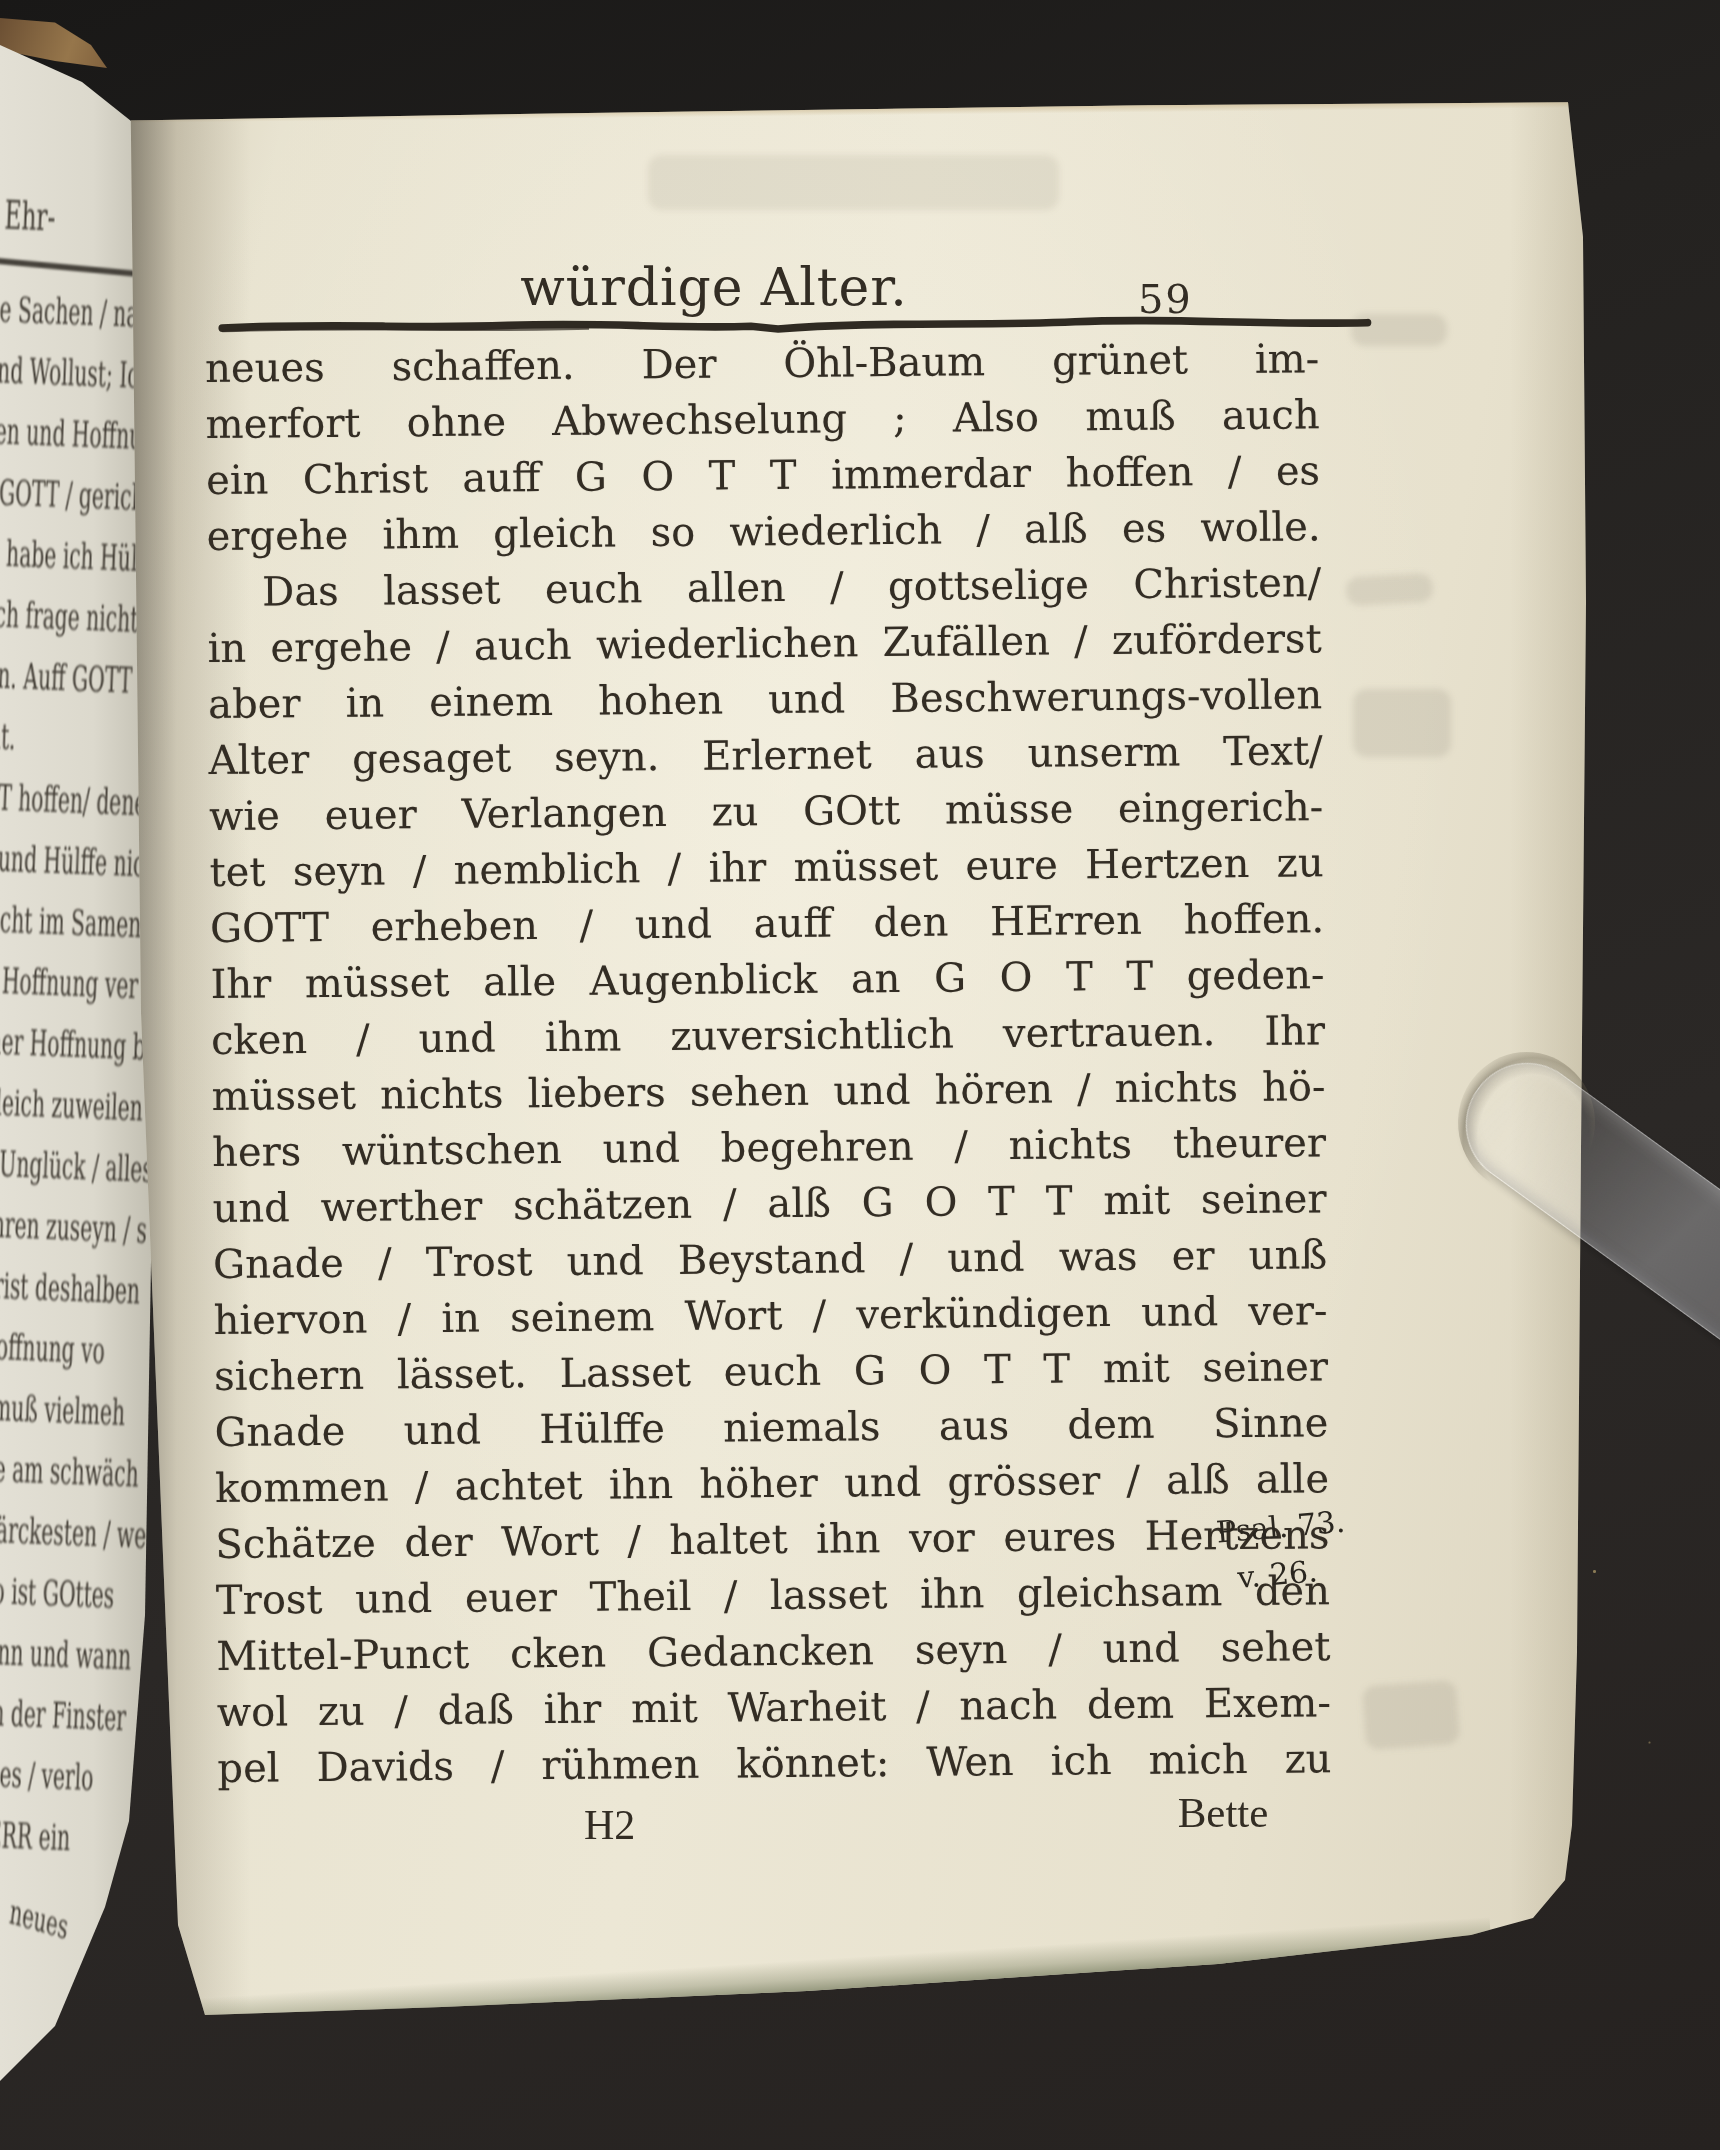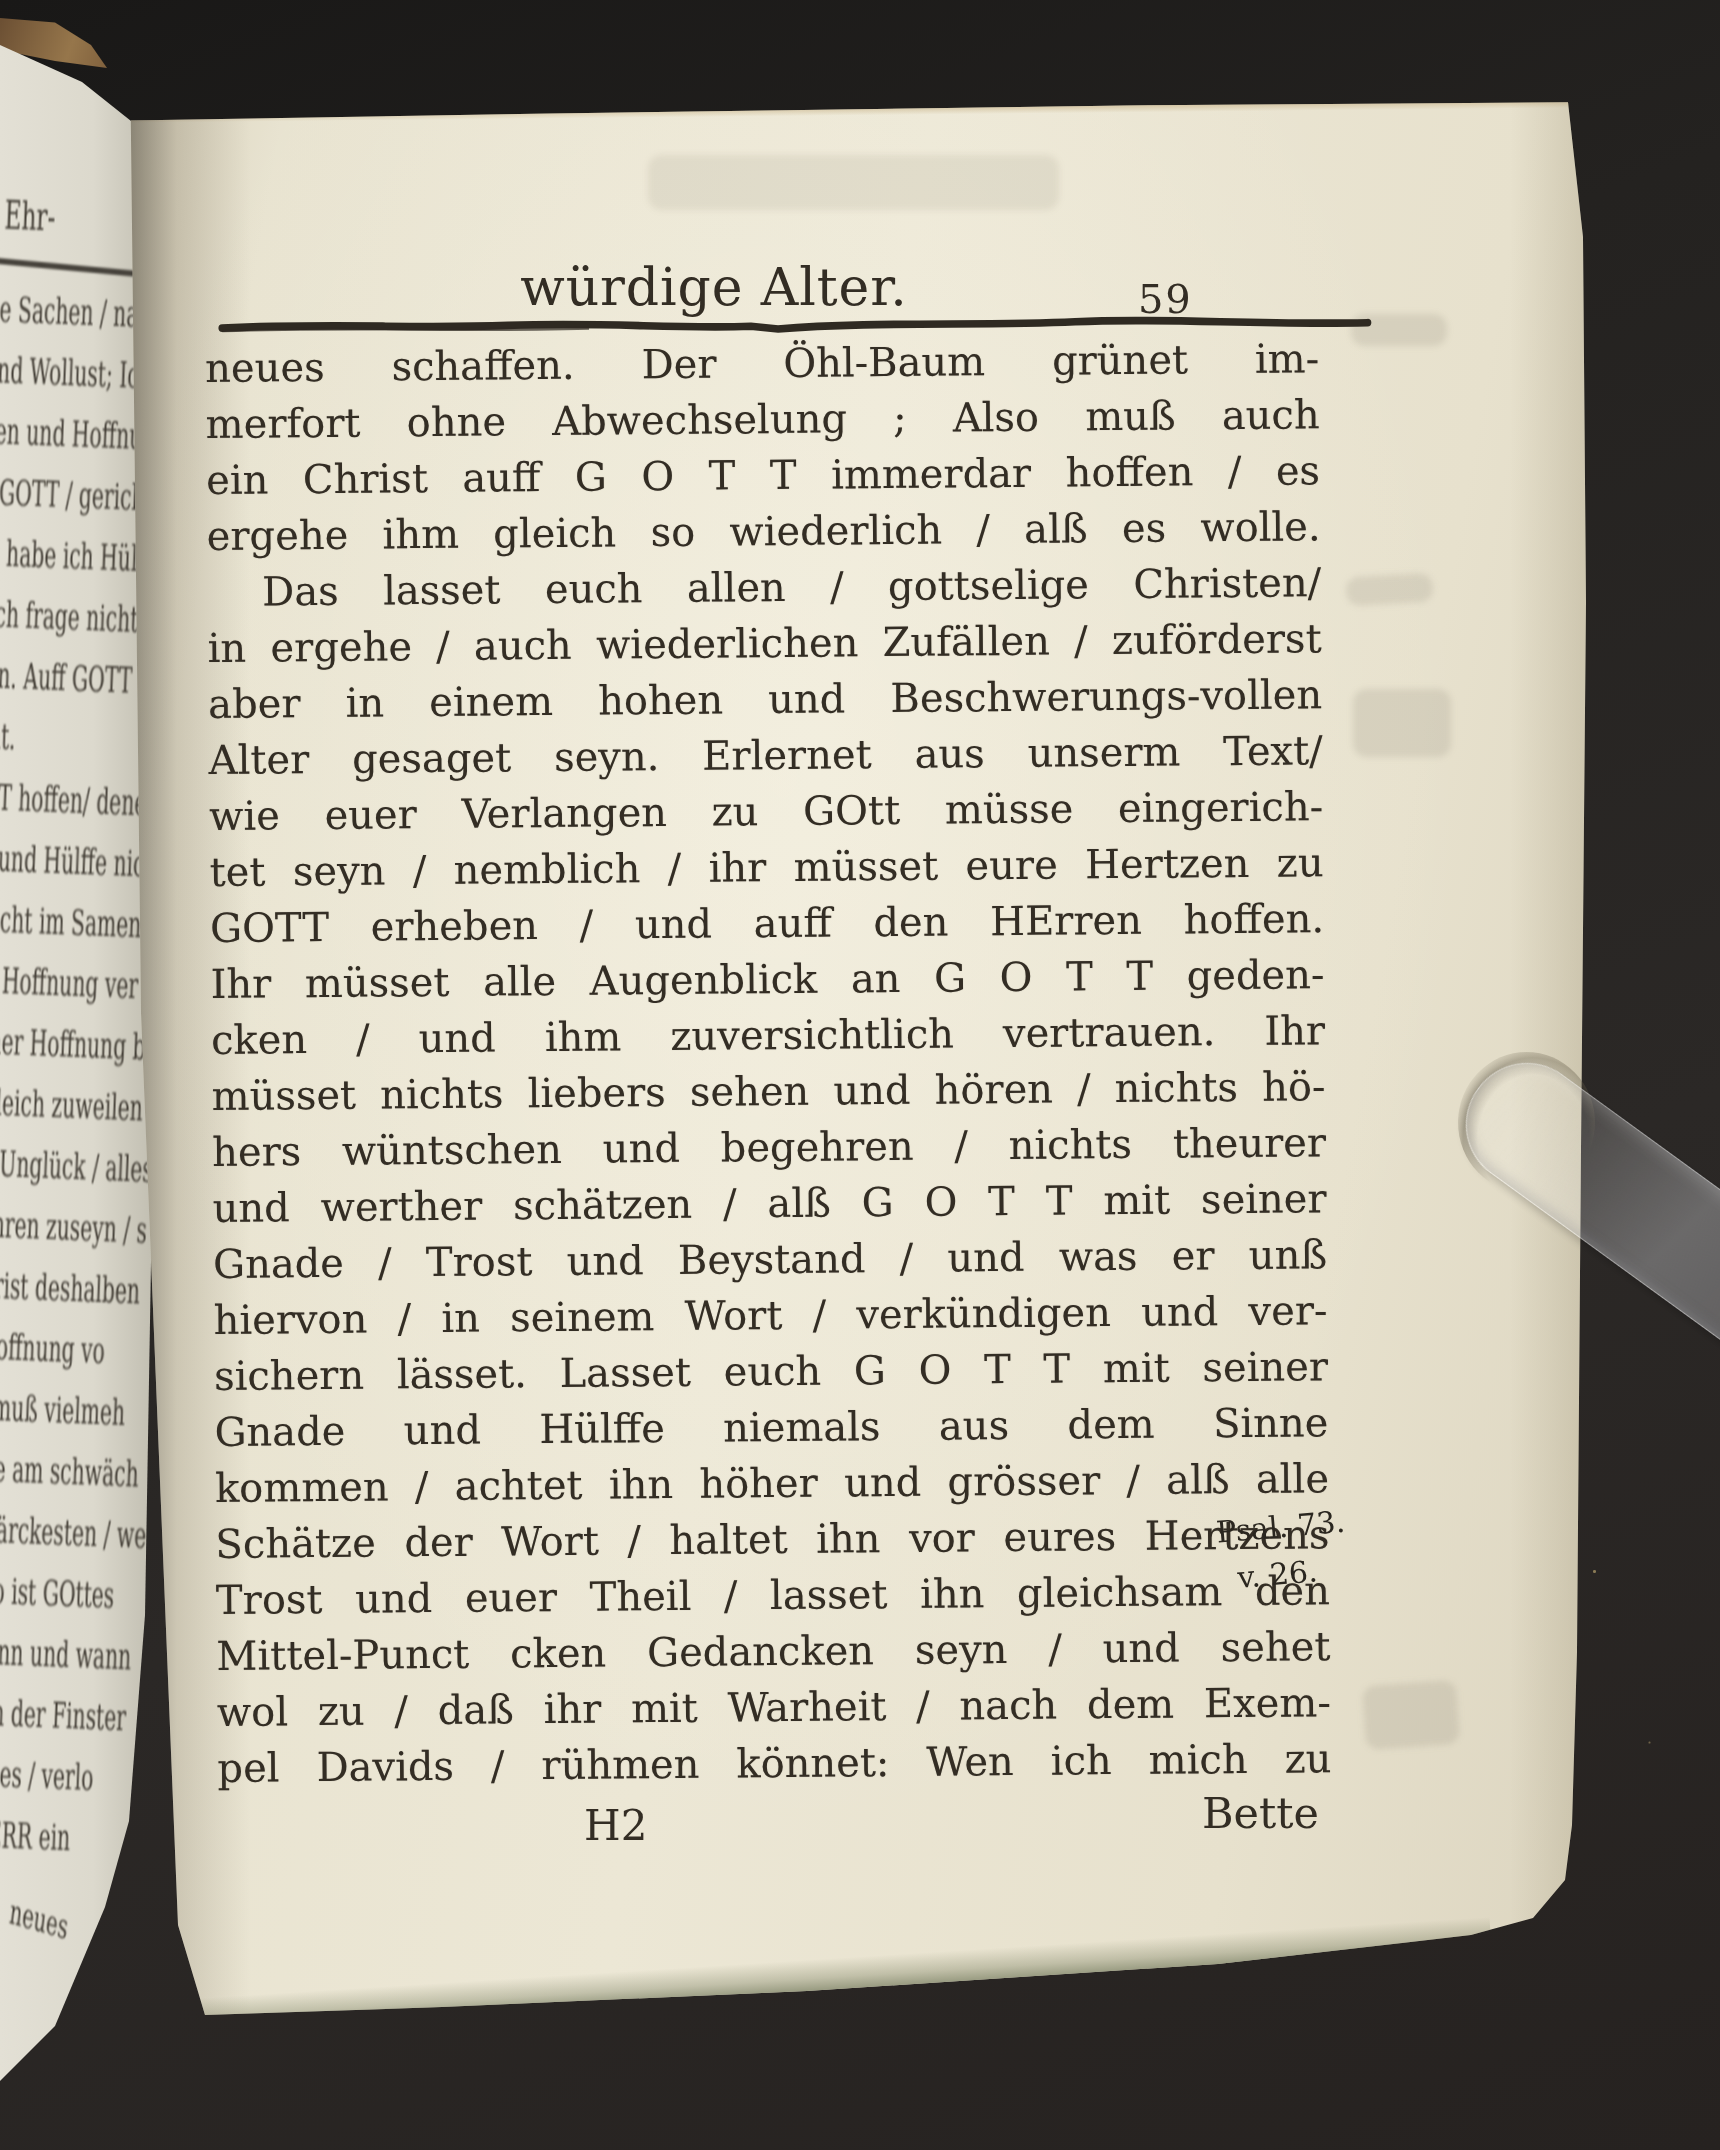--- a/index.html
+++ b/index.html
@@ -57,22 +57,22 @@
     background:linear-gradient(to right,rgba(180,170,140,0),rgba(148,138,108,0.28));
   }
   .running-head{position:absolute;left:363px;top:157px;width:456px;text-align:center;font-size:52px;letter-spacing:0.9px;}
   .page-number{position:absolute;left:1015px;top:176px;font-size:40px;letter-spacing:1.8px;}
   .header-rule{position:absolute;left:89px;top:211px;}
   .body-text{position:absolute;left:82px;top:241px;width:1114px;transform:rotate(-0.5deg);transform-origin:left top;}
   .body-line{display:flex;justify-content:space-between;height:56px;font-size:40px;line-height:54px;white-space:nowrap;overflow:visible;text-shadow:0 0 0.9px rgba(51,45,36,0.35);}
   .body-line.indent{padding-left:55px;}
   .margin-note{position:absolute;left:1095px;top:1402px;width:155px;transform:rotate(-5deg);font-size:30px;line-height:47px;color:#2a261f;}
   .margin-note .margin-note-line:nth-child(2){padding-left:17.3px;}
-  .signature-mark{position:absolute;left:461px;top:1701px;font-size:42px;}
-  .catchword{position:absolute;left:1004px;top:1688px;width:192px;text-align:right;font-size:43px;}
+  .signature-mark{position:absolute;left:461px;top:1701px;font-size:42px;font-family:Liberation Serif, serif;}
+  .catchword{position:absolute;left:1004px;top:1688px;width:192px;text-align:center;font-size:43px;font-family:Liberation Serif, serif;}
   .ghost{position:absolute;background:rgba(105,98,82,0.14);border-radius:13.7px;filter:blur(3.2px);}
   .ghost.g1{left:1228px;top:214px;width:96px;height:32px;}
   .ghost.g2{left:1223px;top:475px;width:87px;height:29px;transform:rotate(-3deg);}
   .ghost.g3{left:1230px;top:589px;width:98px;height:68px;}
   .ghost.g4{left:1241px;top:1583px;width:94px;height:64px;transform:rotate(-4deg);}
   .ghost.g5{left:525px;top:55px;width:411px;height:55px;background:rgba(105,98,82,0.10);}
   
   .bookmark-halo{
     position:absolute;left:1458px;top:1052px;width:137px;height:141px;z-index:4;border-radius:50%;
     background:radial-gradient(ellipse at 55% 62%,rgba(0,0,0,0) 52%,rgba(100,92,72,0.38) 66%,rgba(0,0,0,0) 78%);

